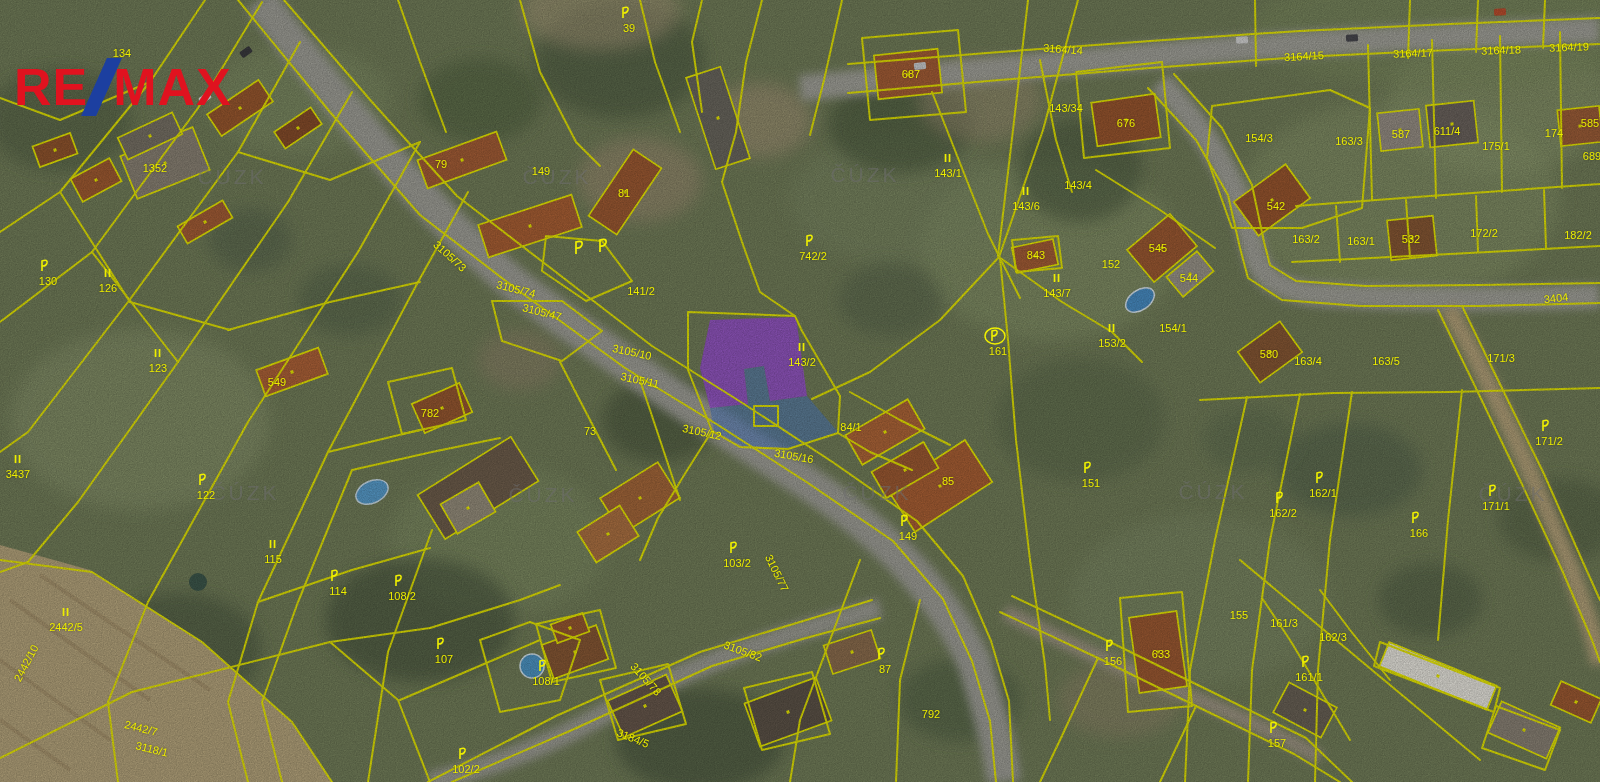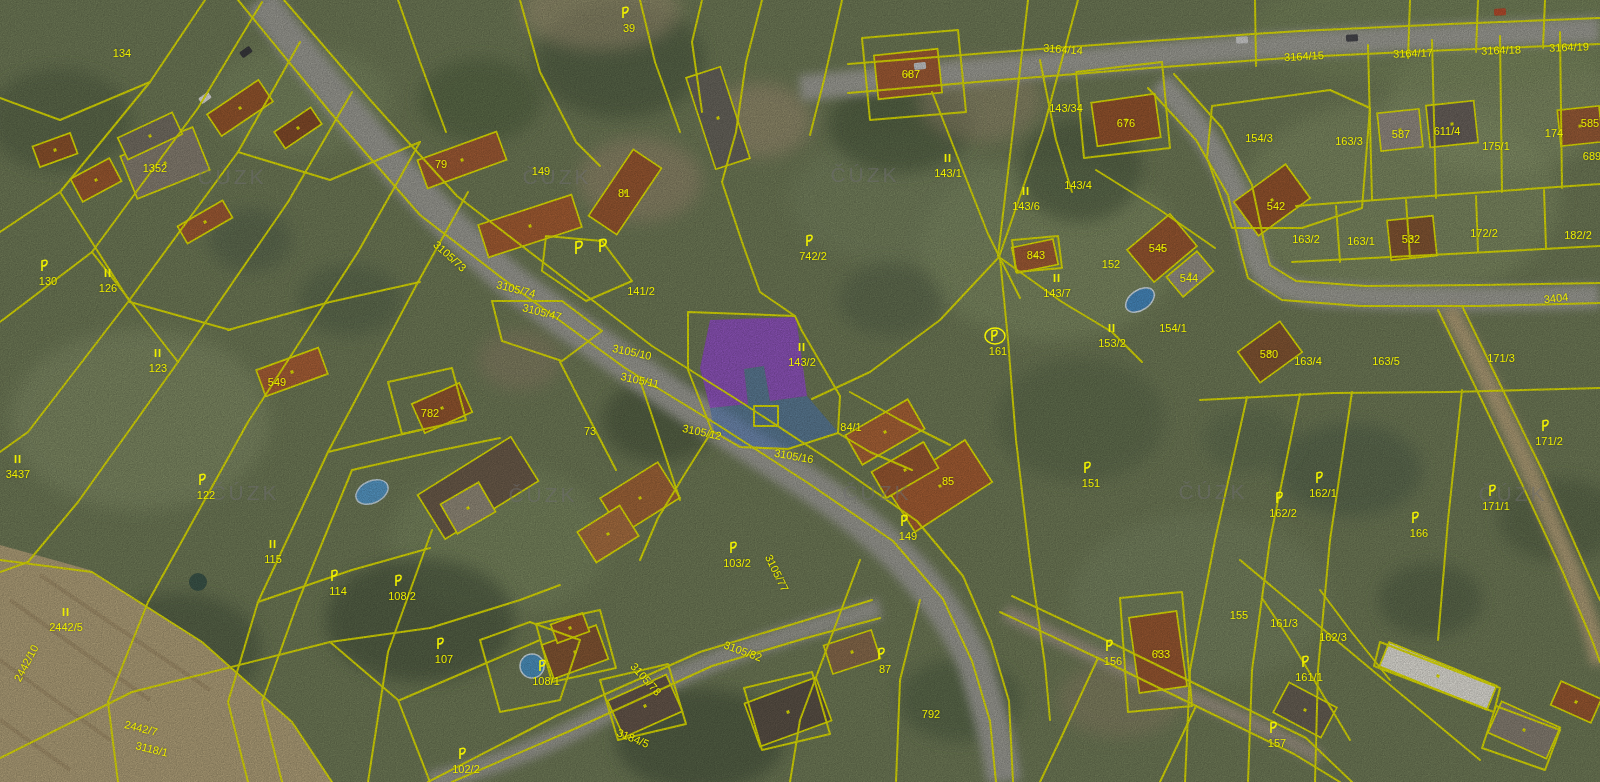--- a/index.html
+++ b/index.html
@@ -494,13 +494,18 @@
         <text x="1309" y="681" text-anchor="middle" font-size="11" fill="#eded00" style="text-shadow:0 0 2px rgba(0,0,0,.5)">161/1</text>
         <path d="M1271,733 v-10 q6,-2 5,2 q-1,3.5 -5,3" fill="none" stroke="#f0f000" stroke-width="1.6"></path>
         <text x="1277" y="747" text-anchor="middle" font-size="11" fill="#eded00" style="text-shadow:0 0 2px rgba(0,0,0,.5)">157</text>
         <path d="M879,659 v-10 q6,-2 5,2 q-1,3.5 -5,3" fill="none" stroke="#f0f000" stroke-width="1.6"></path>
         <text x="885" y="673" text-anchor="middle" font-size="11" fill="#eded00" style="text-shadow:0 0 2px rgba(0,0,0,.5)">87</text>
         <text x="931" y="718" text-anchor="middle" font-size="11" fill="#eded00" style="text-shadow:0 0 2px rgba(0,0,0,.5)">792</text>
       </g>
       <path d="M576,254 v-12 q7,-2 6,2.5 q-1,4 -6,3.5" fill="none" stroke="#f0f000" stroke-width="1.7"></path>
       <path d="M600,252 v-12 q7,-2 6,2.5 q-1,4 -6,3.5" fill="none" stroke="#f0f000" stroke-width="1.7"></path>
     </svg>
+  <div id="logo">
+    <span class="re" style="color: rgb(224, 18, 31);">RE</span>
+    <span class="slash" style="background: rgb(28, 63, 160);"></span>
+    <span class="max" style="color: rgb(224, 18, 31);">MAX</span>
+  </div>
 </div>
 
 </body></html>

